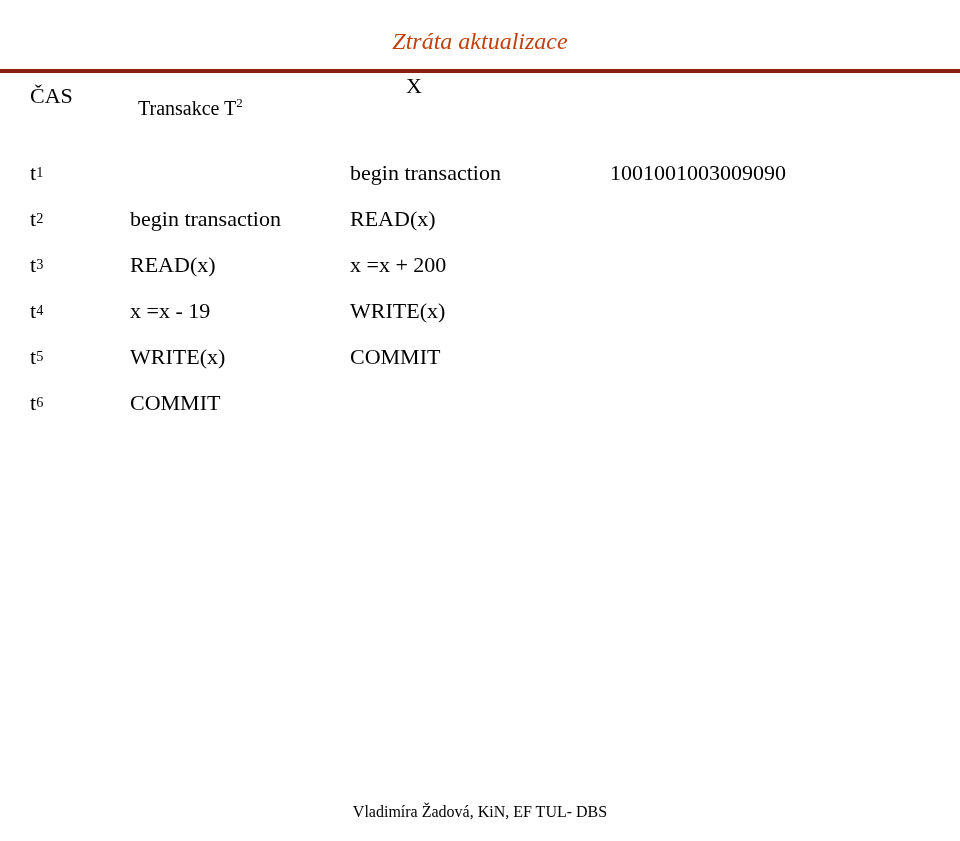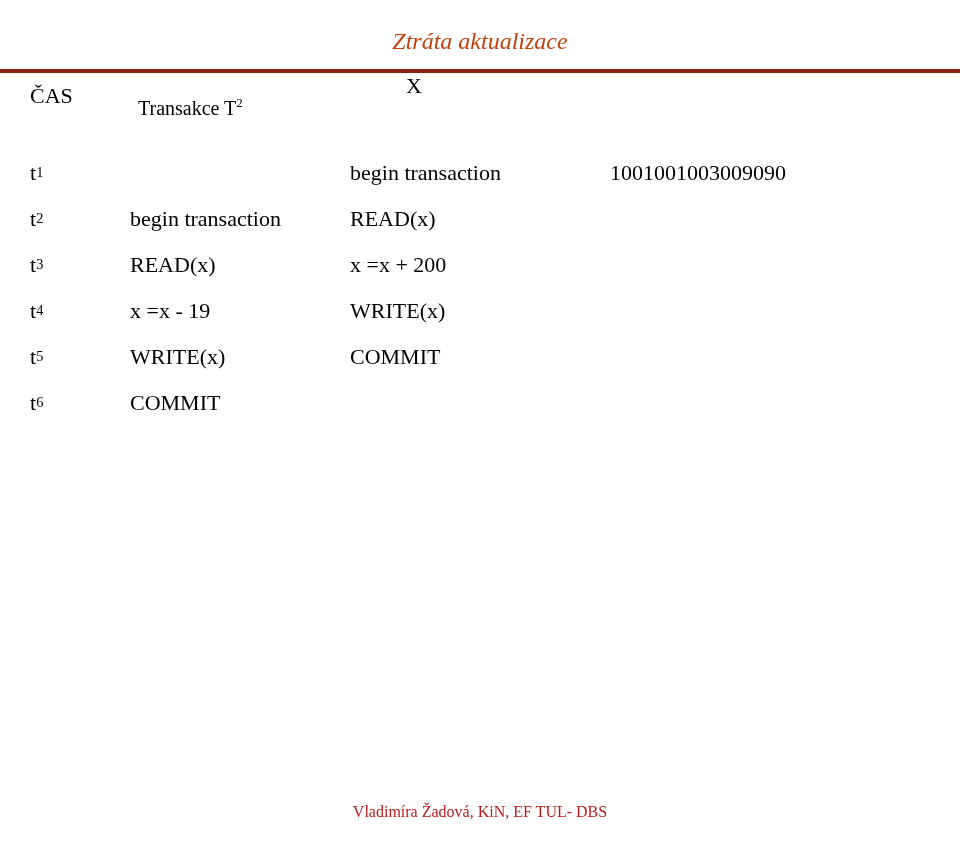--- a/index.html
+++ b/index.html
@@ -147,21 +147,21 @@
       font-size: 22px;
     }
 
     .footer {
       position: absolute;
       bottom: 20px;
       left: 0;
       right: 0;
       text-align: center;
       font-size: 16px;
-      color: #b91c1c;
+      color: #000000;
     }
   </style>
 </head>
 <body>
 
 <div class="page-container">
 
   <div class="title-section">
     <h1 class="title-text">Ztráta aktualizace</h1>
   </div>

